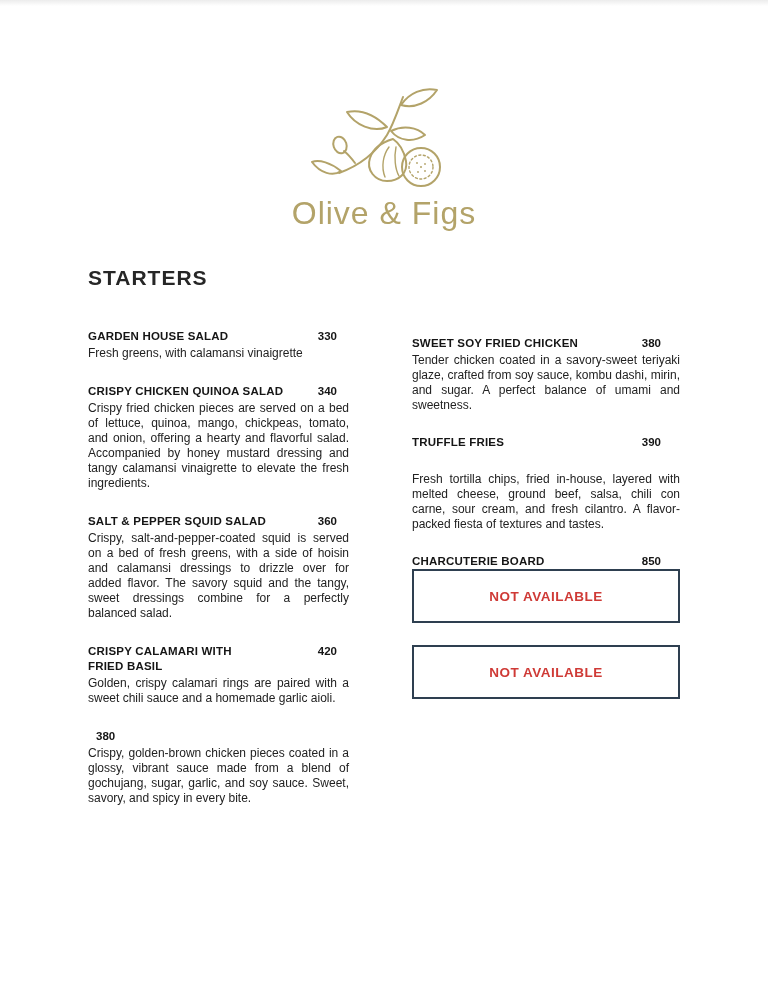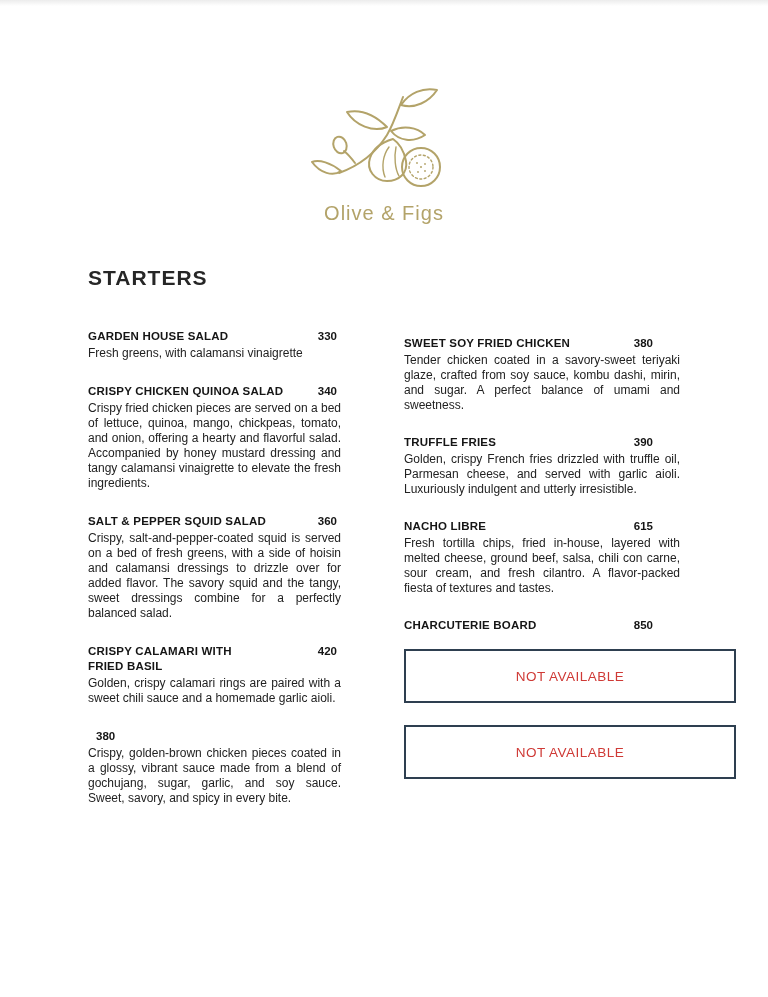--- a/index.html
+++ b/index.html
@@ -17,21 +17,21 @@
     background:linear-gradient(#ececec,#ffffff);
   }
   
   .logo{
     position:absolute;top:85px;left:0;right:0;
     text-align:center;
   }
   .logo svg{display:block;margin:0 auto;}
   .logo-text{
     margin-top:1px;
-    font-size:20px;
+    font-size:32px;
     font-weight:300;
     letter-spacing:1px;
     color:#b3a369;
     line-height:30px;
   }
   
   .section-title{
     position:absolute;
     top:266px;left:88px;
     margin:0;
@@ -75,25 +75,26 @@
   }
   .item-desc{
     margin:2px 0 0 0;
     font-size:12px;
     line-height:15px;
     text-align:justify;
     color:#222222;
   }
   .na-box{
     box-sizing:border-box;
-    margin-top:16px;
-    width:332px;height:54px;
+    margin-top:0;
+    width:268px;height:54px;
     border:2px solid #2e3f50;
     display:flex;align-items:center;justify-content:center;
     background:#ffffff;
+    font-weight:bold;
   }
   .na-text{
     color:#cf3a36;
     font-size:13.5px;
     letter-spacing:0.5px;
   }
 </style>
 </head>
 <body>
 
@@ -186,28 +187,23 @@
           <span class="item-price">380</span>
         </div>
         <p class="item-desc">Tender chicken coated in a savory-sweet teriyaki glaze, crafted from soy sauce, kombu dashi, mirin, and sugar. A perfect balance of umami and sweetness.</p>
       </div>
 
       <div class="item">
         <div class="item-head">
           <span class="item-name">TRUFFLE FRIES</span>
           <span class="item-price">390</span>
         </div>
-        <p class="item-desc">Golden, crispy French fries drizzled with truffle oil, Parmesan cheese, and served with garlic aioli. Luxuriously indulgent and utterly irresistible.</p>
-      </div>
-
-      <div class="item">
-        <div class="item-head">
-          <span class="item-name">NACHO LIBRE</span>
-          <span class="item-price">615</span>
-        </div>
+      </div>
+
+      <div class="item">
         <p class="item-desc">Fresh tortilla chips, fried in-house, layered with melted cheese, ground beef, salsa, chili con carne, sour cream, and fresh cilantro. A flavor-packed fiesta of textures and tastes.</p>
       </div>
 
       <div class="item">
         <div class="item-head">
           <span class="item-name">CHARCUTERIE BOARD</span>
           <span class="item-price">850</span>
         </div>
         <div class="na-box">
           <span class="na-text">NOT AVAILABLE</span>

